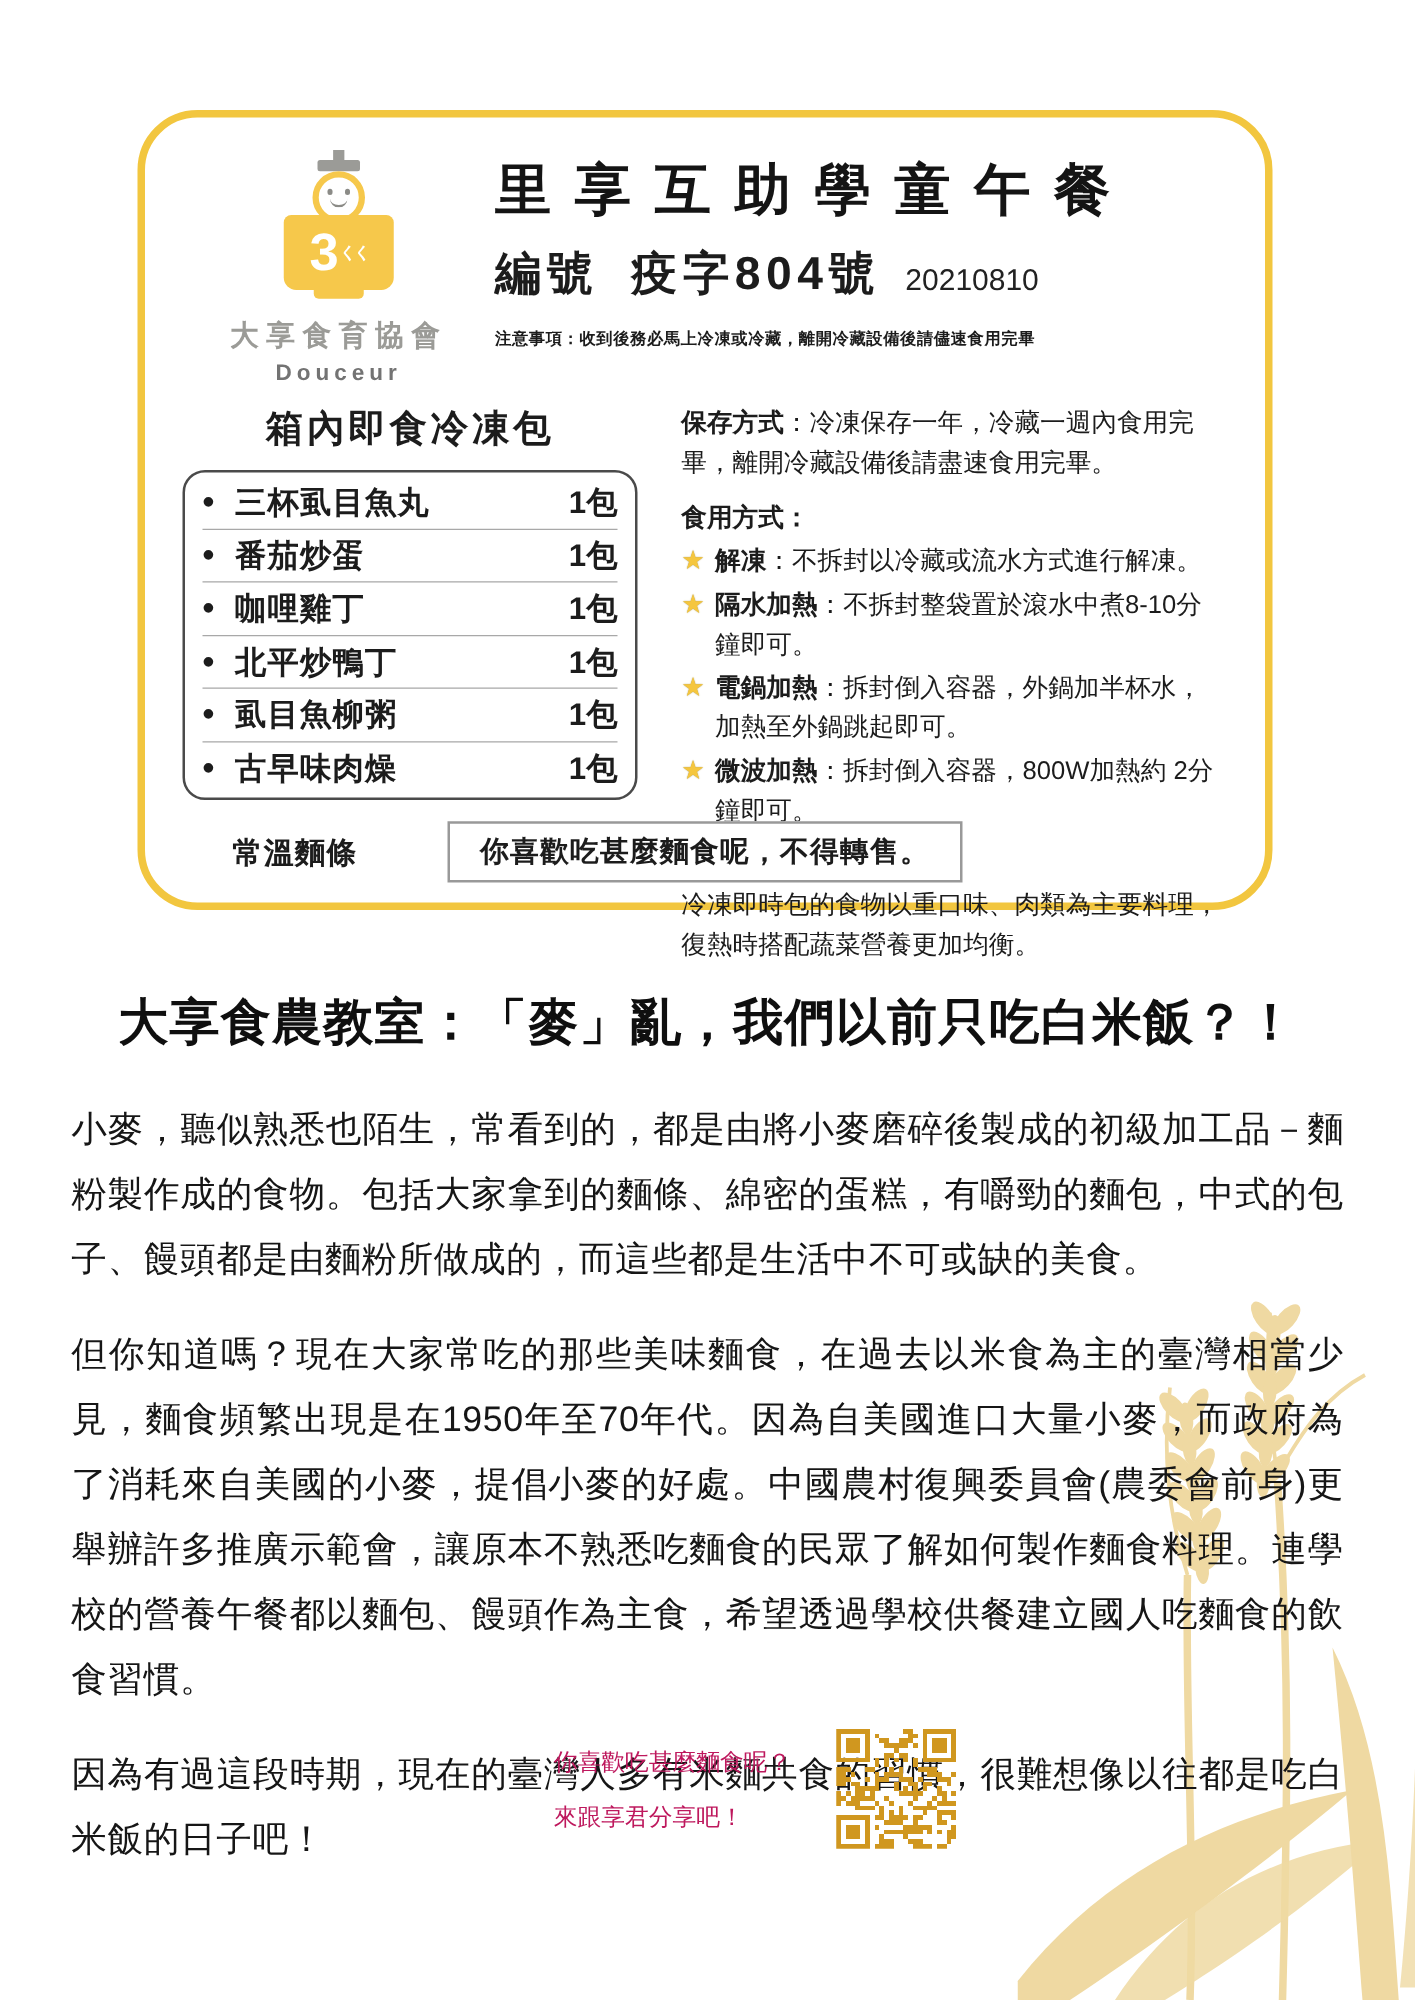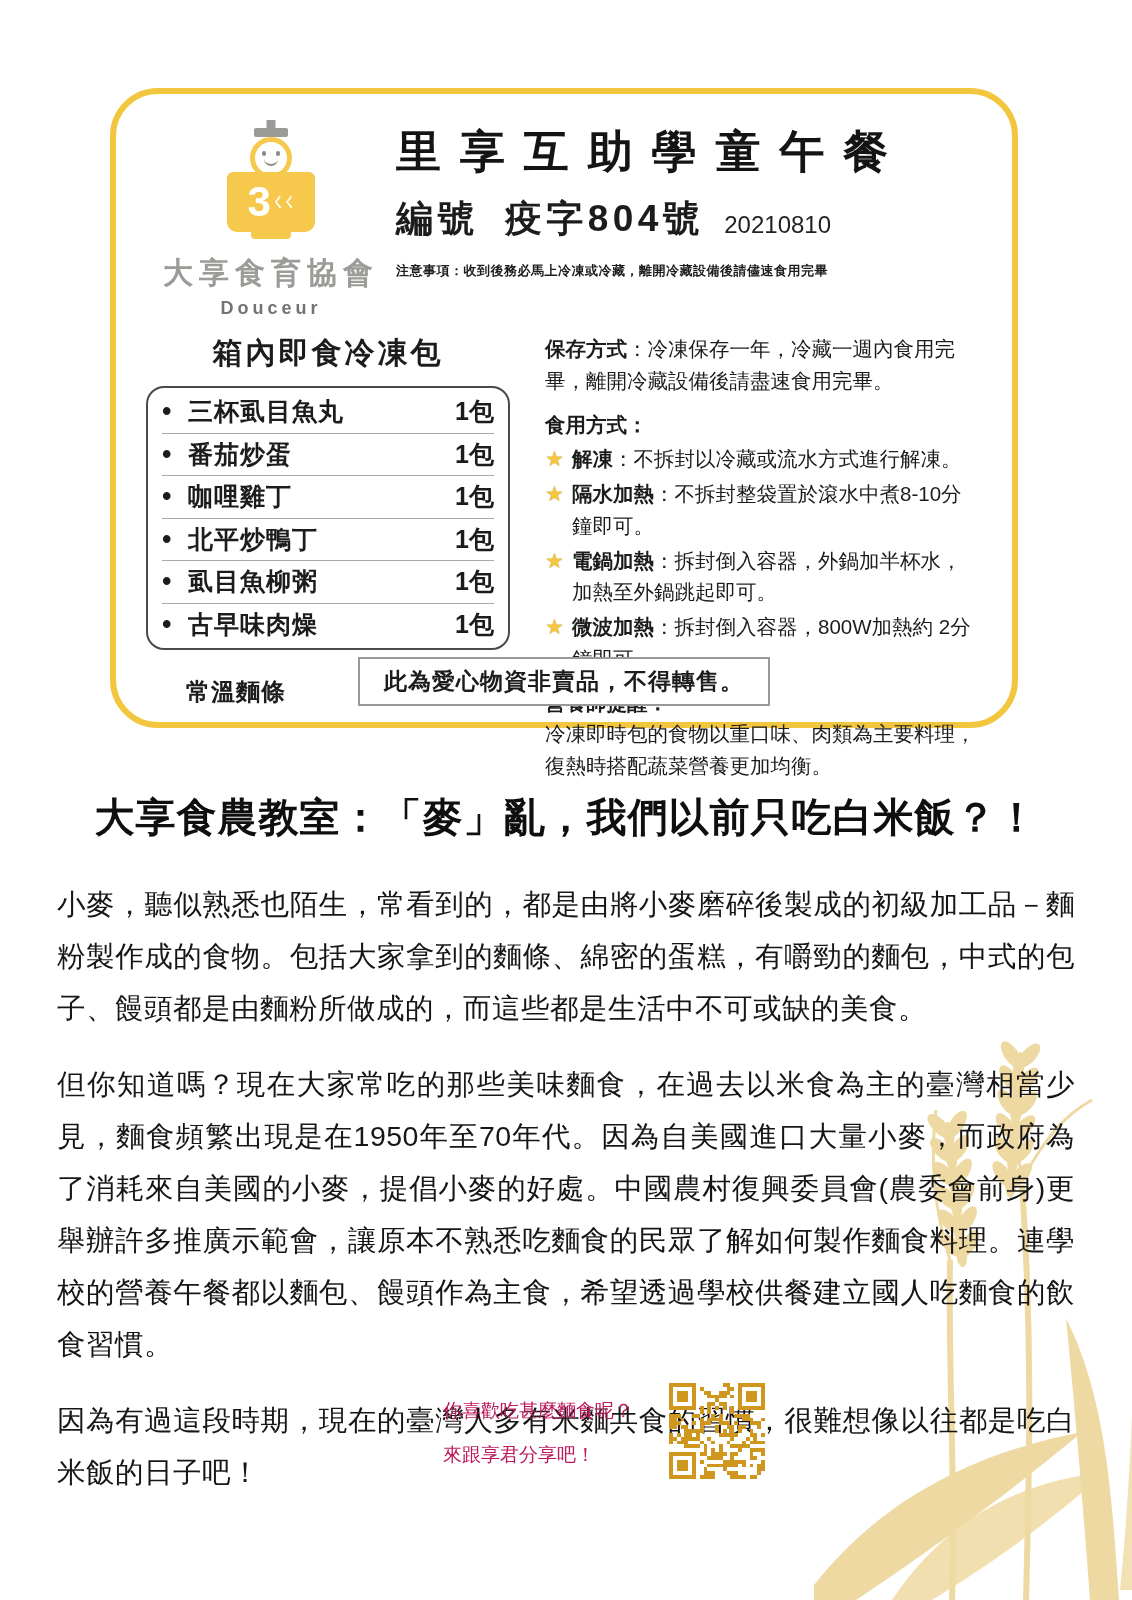--- a/index.html
+++ b/index.html
@@ -24,21 +24,21 @@
              border:5px solid #F6C84B;border-radius:50%;background:#fff;}
   .logo-eye{position:absolute;top:9px;width:4px;height:5px;background:#8b8b87;border-radius:2px;}
   .logo-eye.l{left:7px;}.logo-eye.r{right:7px;}
   .logo-mouth{position:absolute;left:50%;top:13px;transform:translateX(-50%);width:14px;height:9px;
               border:2px solid #8b8b87;border-top:none;border-left:none;border-right:none;border-radius:0 0 8px 8px;}
   .logo-body{position:absolute;left:50%;top:52px;transform:translateX(-50%);width:88px;height:60px;
              background:#F6C84B;border-radius:6px 6px 10px 10px;display:flex;align-items:center;justify-content:center;}
   .logo-glyph{color:#fff;font-size:42px;font-weight:700;line-height:1;}
   .logo-glyph-marks{color:#fff;font-size:13px;font-weight:700;letter-spacing:-2px;margin-left:1px;}
   .logo-foot{position:absolute;left:50%;top:112px;transform:translateX(-50%);width:40px;height:7px;background:#F6C84B;border-radius:0 0 4px 4px;}
-  .org-name{margin-top:8px;font-size:30px;font-weight:700;letter-spacing:6px;color:#9b9b97;}
+  .org-name{margin-top:8px;font-size:23px;font-weight:700;letter-spacing:6px;color:#9b9b97;}
   .org-sub{margin-top:4px;font-size:18px;letter-spacing:4px;color:#737373;font-weight:700;}
 
   .title-block{flex:1;padding-top:8px;min-width:0;}
   .main-title{font-size:45px;font-weight:700;letter-spacing:0.42em;white-space:nowrap;color:#141414;}
   .serial-row{display:flex;align-items:flex-end;margin-top:12px;}
   .serial-label{font-size:37px;font-weight:700;letter-spacing:0.12em;}
   .serial-value{font-size:37px;font-weight:700;letter-spacing:0.12em;margin-left:26px;}
   .date{font-size:24px;margin-left:20px;padding-bottom:5px;color:#222;}
   .notice-line{margin-top:18px;font-size:13px;font-weight:700;letter-spacing:0.5px;white-space:nowrap;}
 
@@ -230,21 +230,21 @@
           <span class="star">★</span>
           <div class="method-text"><span class="inline-label">微波加熱</span><span>：拆封倒入容器，800W加熱約 2分鐘即可。</span></div>
         </div>
 
         <div class="dietitian-label">營養師提醒：</div>
         <div class="dietitian-text">冷凍即時包的食物以重口味、肉類為主要料理，復熱時搭配蔬菜營養更加均衡。</div>
       </div>
     </div>
 
     <div class="notice-box-wrap">
-      <span class="notice-box">此為愛心物資非賣品，不得轉售。</span>
+      <span class="notice-box">你喜歡吃甚麼麵食呢，不得轉售。</span>
     </div>
   </div>
 
   <div class="article-heading">大享食農教室：「麥」亂，我們以前只吃白米飯？！</div>
   <div class="paragraphs">
     <p>小麥，聽似熟悉也陌生，常看到的，都是由將小麥磨碎後製成的初級加工品－麵粉製作成的食物。包括大家拿到的麵條、綿密的蛋糕，有嚼勁的麵包，中式的包子、饅頭都是由麵粉所做成的，而這些都是生活中不可或缺的美食。</p>
     <p>但你知道嗎？現在大家常吃的那些美味麵食，在過去以米食為主的臺灣相當少見，麵食頻繁出現是在1950年至70年代。因為自美國進口大量小麥，而政府為了消耗來自美國的小麥，提倡小麥的好處。中國農村復興委員會(農委會前身)更舉辦許多推廣示範會，讓原本不熟悉吃麵食的民眾了解如何製作麵食料理。連學校的營養午餐都以麵包、饅頭作為主食，希望透過學校供餐建立國人吃麵食的飲食習慣。</p>
     <p>因為有過這段時期，現在的臺灣人多有米麵共食的習慣，很難想像以往都是吃白米飯的日子吧！</p>
   </div>
 

